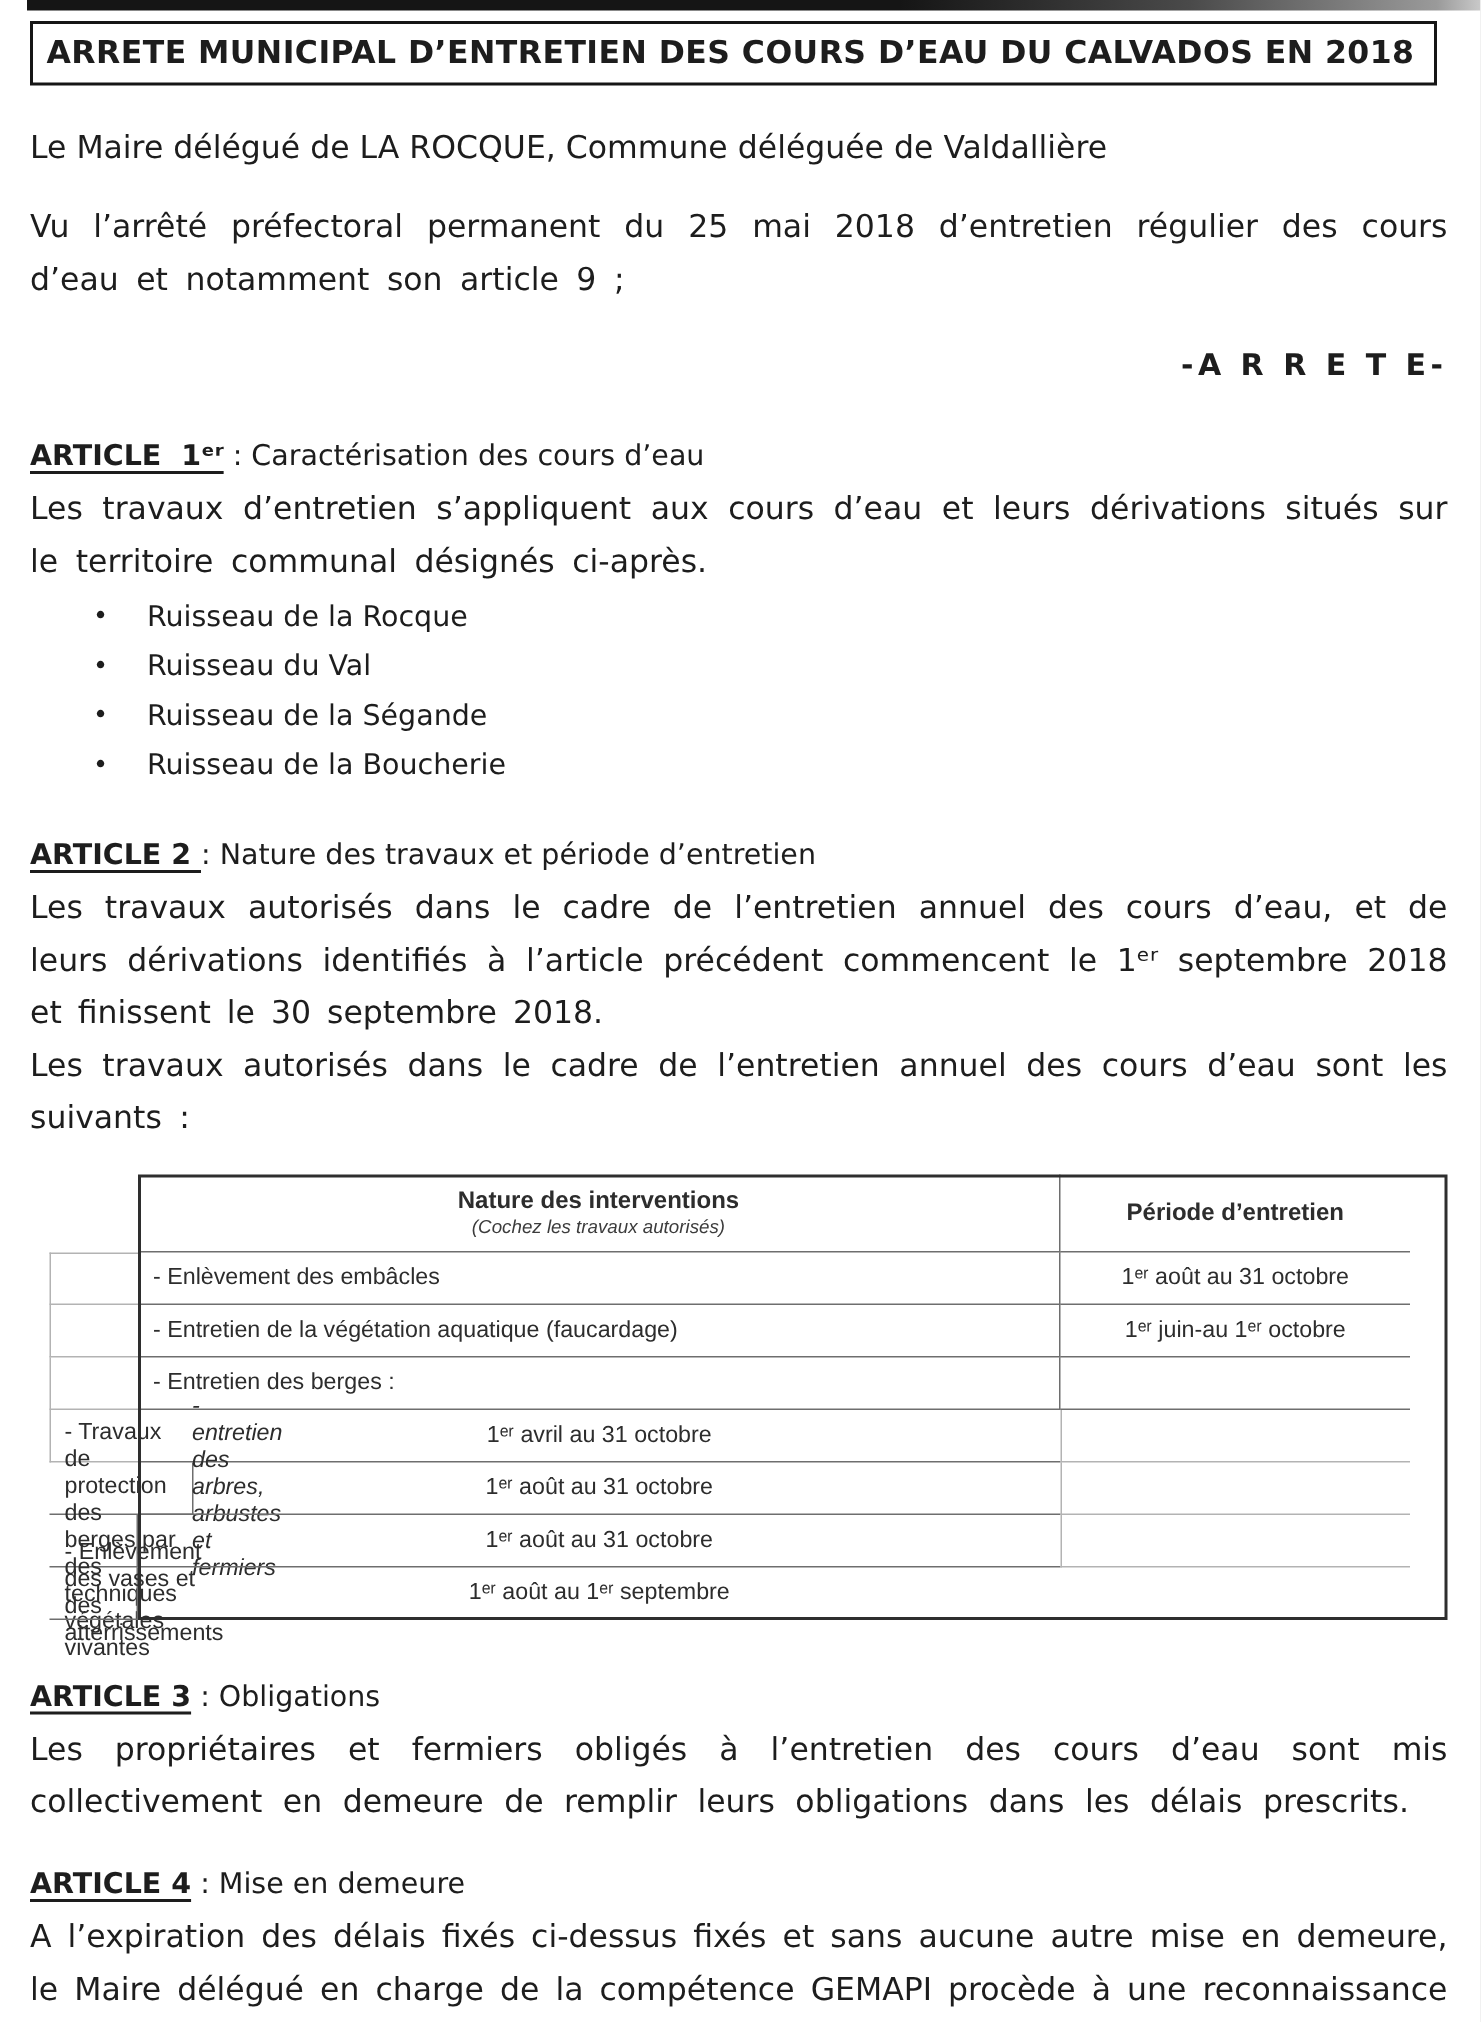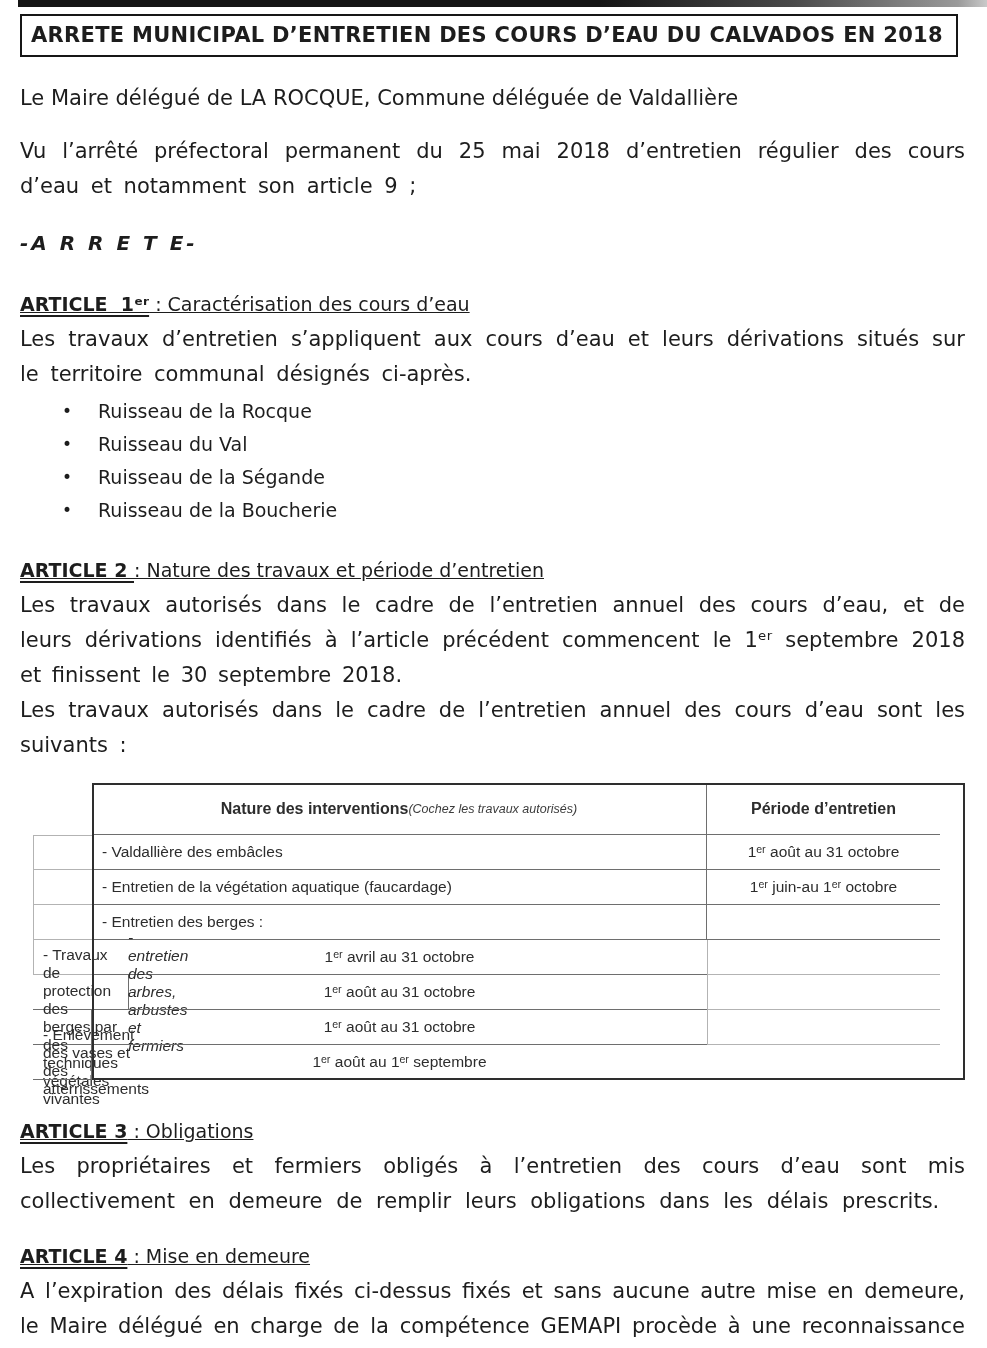--- a/index.html
+++ b/index.html
@@ -24,24 +24,24 @@
     border:2px solid #161616;
     padding:7px 4px 8px 9px;
     font-size:21px; font-weight:bold; letter-spacing:0.3px;
     white-space:nowrap;
   }
   p { margin:0; font-size:21px; line-height:35px; }
   .j { text-align:justify; }
   .maire { margin-top:24px; }
   .vu { margin-top:18px; word-spacing:5px; }
   .arrete {
-    margin-top:22px; text-align:left;
-    font-size:20px; font-weight:bold; letter-spacing:3px;font-style:italic;
+    margin-top:22px; text-align:right;
+    font-size:20px; font-weight:bold; letter-spacing:3px;
   }
-  .art-h { margin-top:26px; font-size:19px; line-height:35px; font-weight:bold;text-decoration:underline; }
+  .art-h { margin-top:26px; font-size:19px; line-height:35px; font-weight:bold; }
   .art-h .uline {
     text-decoration:underline;
     text-decoration-thickness:2px;
     text-underline-offset:4px;
   }
   .art-h .rest { font-weight:normal; }
   .a1-body { word-spacing:5px; }
   .a2-body1 { word-spacing:4px; }
   .a2-body2 { word-spacing:5px; }
   .a3-body { margin-top:0; word-spacing:7px; }
@@ -58,21 +58,21 @@
     grid-template-columns:59px 615px 233px;
     margin:20px 0 0 13px;
     color:#2d2d2d;
     font-family:"Liberation Sans","DejaVu Sans",sans-serif;
   }
   .tbl .outer {
     position:absolute; top:0; left:59px; right:0; bottom:0;
     border:2px solid #2e2e2e; pointer-events:none;
   }
   .cell { box-sizing:border-box; display:flex; align-items:center; }
-  .hcell { height:52px; flex-direction:row; justify-content:center; text-align:left; }
+  .hcell { height:52px; flex-direction:column; justify-content:center; text-align:left; }
   .rcell { height:35px; }
   .bdr  { border-right:1px solid #6e6e6e; border-bottom:1px solid #6e6e6e; }
   .bdr-b { border-bottom:1px solid #6e6e6e; }
   .ghost { box-sizing:border-box; border-left:1px solid #b3b3b3; border-bottom:1px solid #b3b3b3; }
   .ghost.first { border-top:1px solid #b3b3b3; }
   .ghost-head { box-sizing:border-box; }
   .h-main { font-size:16px; font-weight:bold; }
   .h-sub  { font-size:12.5px; font-style:italic; color:#3c3c3c; margin-top:1px; }
   .lbl { font-size:15.5px; padding-left:10px; justify-content:flex-start; text-align:left; }
   .lbl.ital { padding-left:95px; font-style:italic; }
@@ -122,21 +122,21 @@
     <div class="outer"></div>
 
     <div class="cell hcell ghost-head"></div>
     <div class="cell hcell bdr">
       <div class="h-main">Nature des interventions</div>
       <div class="h-sub">(Cochez les travaux autorisés)</div>
     </div>
     <div class="cell hcell bdr-b h-main">Période d’entretien</div>
 
     <div class="cell rcell ghost first"></div>
-    <div class="cell rcell bdr lbl">- Valdallière des embâcles</div>
+    <div class="cell rcell bdr lbl">- Enlèvement des embâcles</div>
     <div class="cell rcell bdr-b per">1ᵉʳ août au 31 octobre</div>
 
     <div class="cell rcell ghost"></div>
     <div class="cell rcell bdr lbl">- Entretien de la végétation aquatique (faucardage)</div>
     <div class="cell rcell bdr-b per">1ᵉʳ juin-au 1ᵉʳ octobre</div>
 
     <div class="cell rcell ghost"></div>
     <div class="cell rcell bdr lbl">- Entretien des berges :</div>
     <div class="cell rcell bdr-b per"></div>
 

